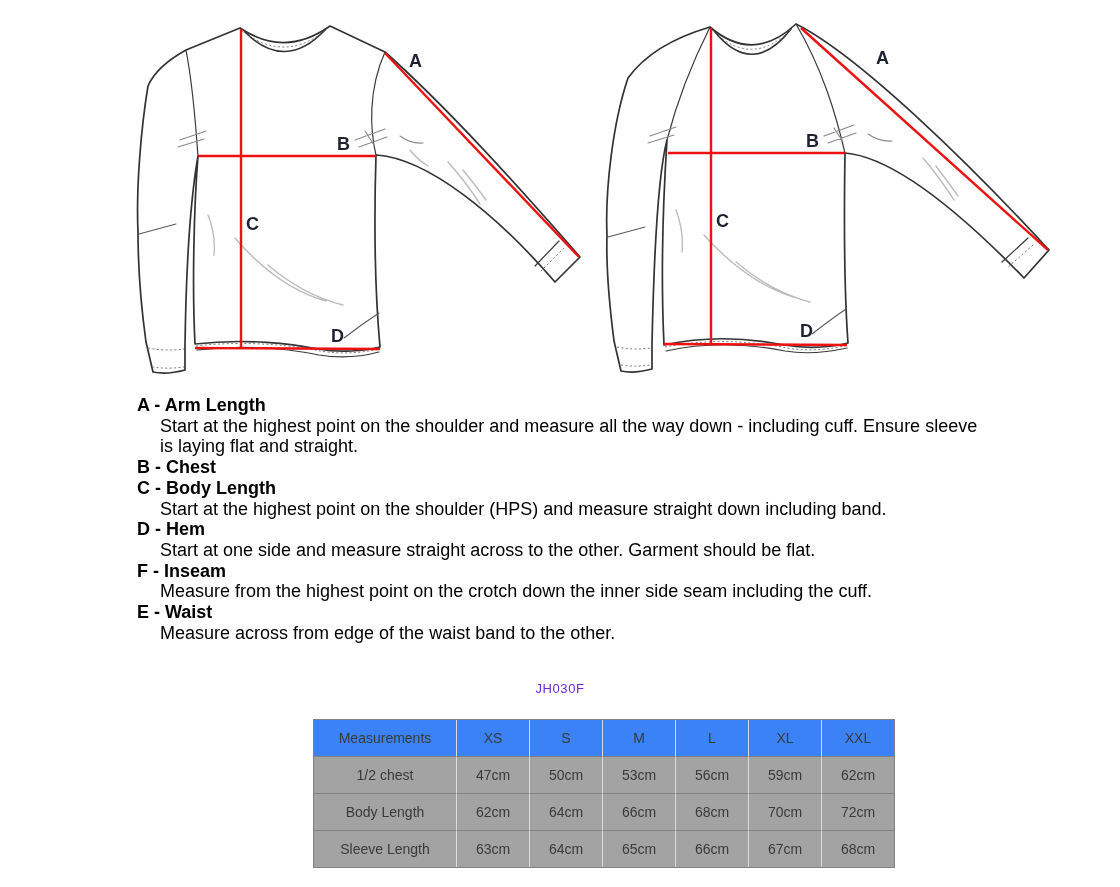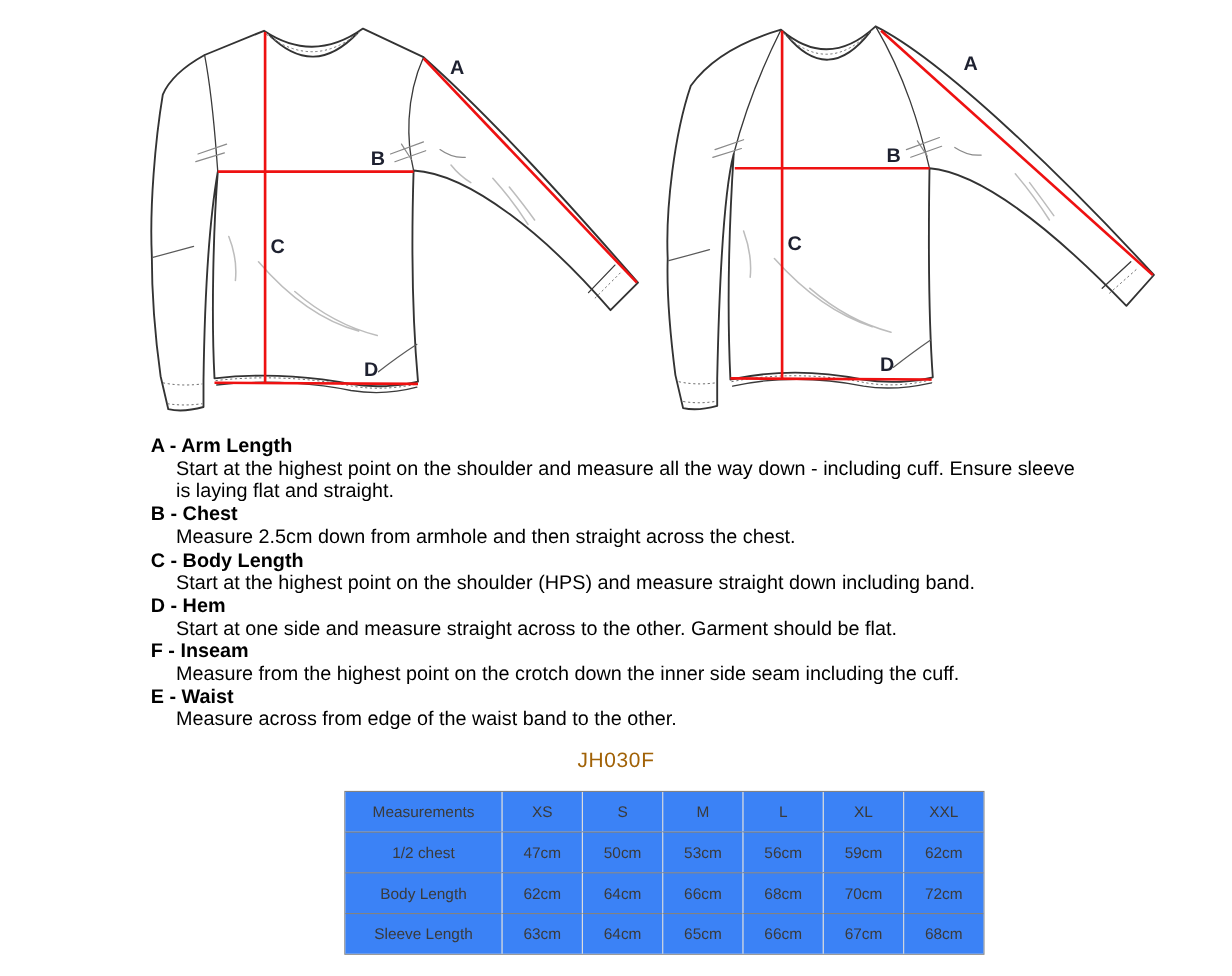--- a/index.html
+++ b/index.html
@@ -22,34 +22,34 @@
 
   .legend{
     position:absolute;left:137px;top:395px;width:852px;
     font-size:18px;line-height:20.7px;color:#000;
   }
   .legend .hd{font-weight:bold;}
   .legend .ds{padding-left:23px;}
 
   .product-code{
     position:absolute;left:313px;top:681px;width:494px;text-align:center;
-    color:#a16207;font-size:19px;letter-spacing:0.6px;
+    color:#6d28d9;font-size:13px;letter-spacing:0.6px;
   }
 
   .size-table{
     position:absolute;left:313px;top:719px;
     border:1px solid #828282;border-spacing:0;border-collapse:separate;
     font-size:14px;color:#3a3a3a;
   }
   .size-table th,.size-table td{
     height:36px;text-align:center;vertical-align:middle;
     font-weight:400;padding:0 6px;white-space:nowrap;
   }
   .size-table th{background:#3b82f6;}
-  .size-table td{background:#3b82f6;}
+  .size-table td{background:#a3a3a3;}
   .size-table th.c0,.size-table td.c0{width:130px;}
   .size-table th:not(.c0),.size-table td:not(.c0){width:60px;}
   .size-table th:not(.c0),.size-table td:not(.c0){border-left:1px solid #dcdcdc;}
   .size-table tbody tr td{border-top:1px solid #828282;}
 </style>
 </head>
 <body>
 
 <div class="stage">
 
@@ -162,21 +162,20 @@
     <text class="mlabel" x="212" y="327">D</text>
   </svg>
 
   <div class="legend">
     <div class="item">
       <div class="hd">A - Arm Length</div>
       <div class="ds">Start at the highest point on the shoulder and measure all the way down - including cuff. Ensure sleeve is laying flat and straight.</div>
     </div>
     <div class="item">
       <div class="hd">B - Chest</div>
-      <div class="ds">Measure 2.5cm down from armhole and then straight across the chest.</div>
     </div>
     <div class="item">
       <div class="hd">C - Body Length</div>
       <div class="ds">Start at the highest point on the shoulder (HPS) and measure straight down including band.</div>
     </div>
     <div class="item">
       <div class="hd">D - Hem</div>
       <div class="ds">Start at one side and measure straight across to the other. Garment should be flat.</div>
     </div>
     <div class="item">

